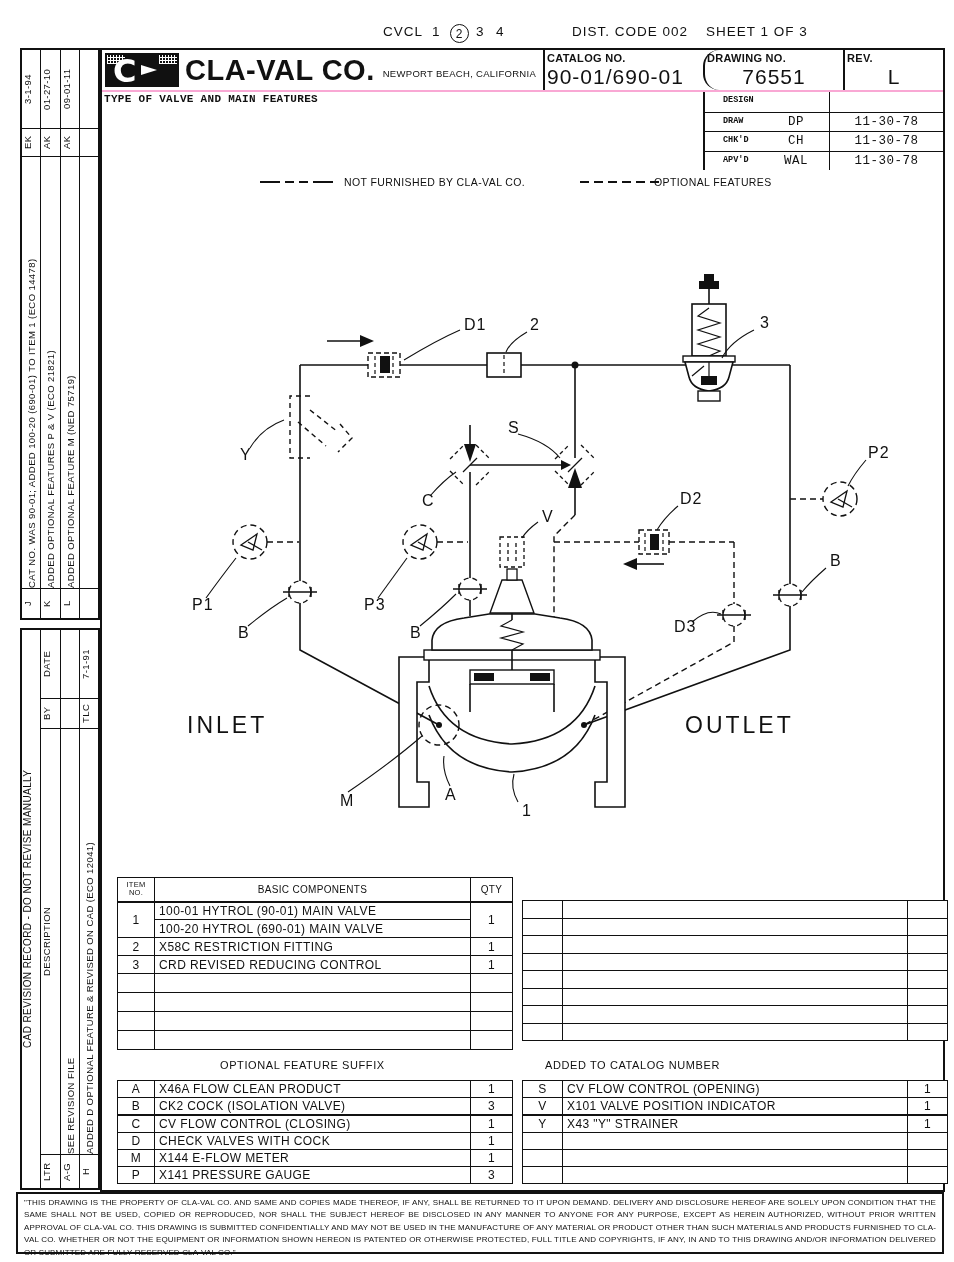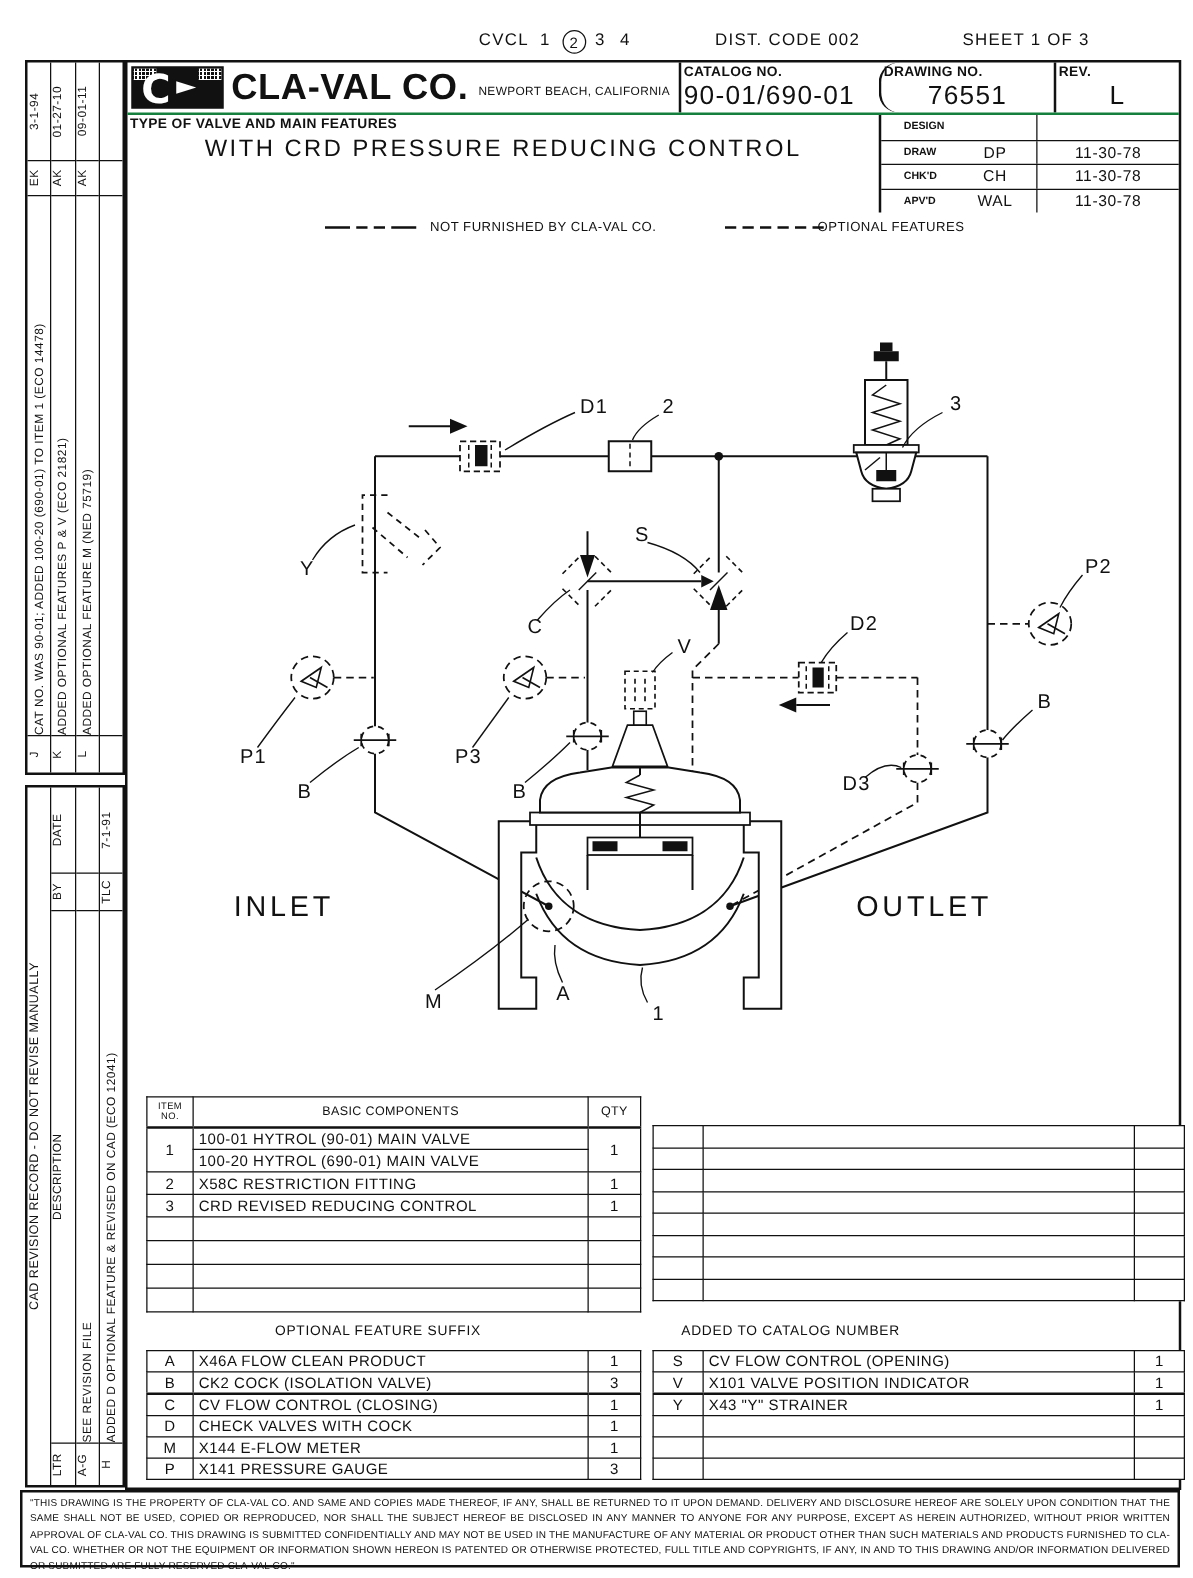--- a/index.html
+++ b/index.html
@@ -43,22 +43,22 @@
                          repeating-linear-gradient(90deg,#fff 0 1px,transparent 1px 3px);}
   .hatch.hl{left:2px;} .hatch.hr{right:2px;}
   .coname{font-size:29px;font-weight:800;letter-spacing:.5px;margin-left:6px;white-space:nowrap;}
   .coloc{font-size:9.5px;margin-left:8px;margin-top:6px;white-space:nowrap;letter-spacing:.3px;}
   .tb-box{border-left:2px solid #111;box-sizing:border-box;position:relative;}
   .tb-cat{width:160px;} .tb-dwg{width:140px;border-radius:16px;} .tb-rev{flex:1;}
   .tb-lab{position:absolute;top:2px;left:2px;font-size:11px;font-weight:600;letter-spacing:.3px;}
   .tb-val{position:absolute;bottom:1px;left:0;width:100%;font-size:21px;letter-spacing:1px;white-space:nowrap;margin-top:16px;}
   .tb-cat .tb-val{text-align:left;padding-left:2px;}
   .tb-dwg .tb-val,.tb-rev .tb-val{text-align:center;}
-  .tb-row2{position:absolute;left:0;top:40px;width:100%;height:80px;border-top:2px solid #15803d;
-           display:flex;box-sizing:border-box;}
+  .tb-row2{position:absolute;left:0;top:40px;width:100%;height:80px;border-top:2px solid #f9a8d4;
+           display:flex;box-sizing:border-box;font-family:Liberation Mono, monospace;}
   .tb-title{width:601px;position:relative;box-sizing:border-box;}
   .tb-title .tb-lab{top:1px;}
   .titlelines{position:absolute;top:14px;left:0;width:100%;text-align:center;font-size:19px;letter-spacing:2px;line-height:1.45;}
   .tb-design{flex:1;border-left:2px solid #111;display:grid;grid-template-rows:repeat(4,1fr);box-sizing:border-box;}
   .d-row{display:grid;grid-template-columns:58px 66px 1fr;box-sizing:border-box;}
   .d-row + .d-row{border-top:1.5px solid #111;}
   .d-role{font-size:8.5px;font-weight:600;padding:3px 0 0 18px;box-sizing:border-box;}
   .d-by,.d-date{font-size:12.5px;letter-spacing:.5px;text-align:center;align-self:center;}
   .d-date{border-left:1.5px solid #111;height:100%;display:flex;align-items:center;justify-content:center;box-sizing:border-box;}
   
@@ -99,21 +99,21 @@
 
 <div class="page">
 
   <div class="tophdr">
     <span style="left:383px">CVCL</span>
     <span style="left:432px">1</span>
     <span style="left:450px" class="circ">2</span>
     <span style="left:476px">3</span>
     <span style="left:496px">4</span>
     <span style="left:572px">DIST. CODE 002</span>
-    <span style="left:770px">SHEET 1 OF 3</span>
+    <span style="left:706px">SHEET 1 OF 3</span>
   </div>
 
   <div class="sb sb-upper">
     <div class="strip">
       <div class="cell c-date">
           <span class="vt vtc">3-1-94</span>
         </div>
       <div class="cell c-by">
           <span class="vt vtc">EK</span>
         </div>
@@ -232,21 +232,20 @@
       <div class="tb-box tb-rev">
         <span class="tb-lab">REV.</span>
         <span class="tb-val">L</span>
       </div>
     </div>
 
     <div class="tb-row2">
       <div class="tb-title">
         <span class="tb-lab">TYPE OF VALVE AND MAIN FEATURES</span>
         <div class="titlelines">
-          <div>WITH CRD PRESSURE REDUCING CONTROL</div>
         </div>
       </div>
       <div class="tb-design">
         <div class="d-row">
           <span class="d-role">DESIGN</span>
           <span class="d-by"></span>
           <span class="d-date"></span>
         </div>
         <div class="d-row">
           <span class="d-role">DRAW</span>

